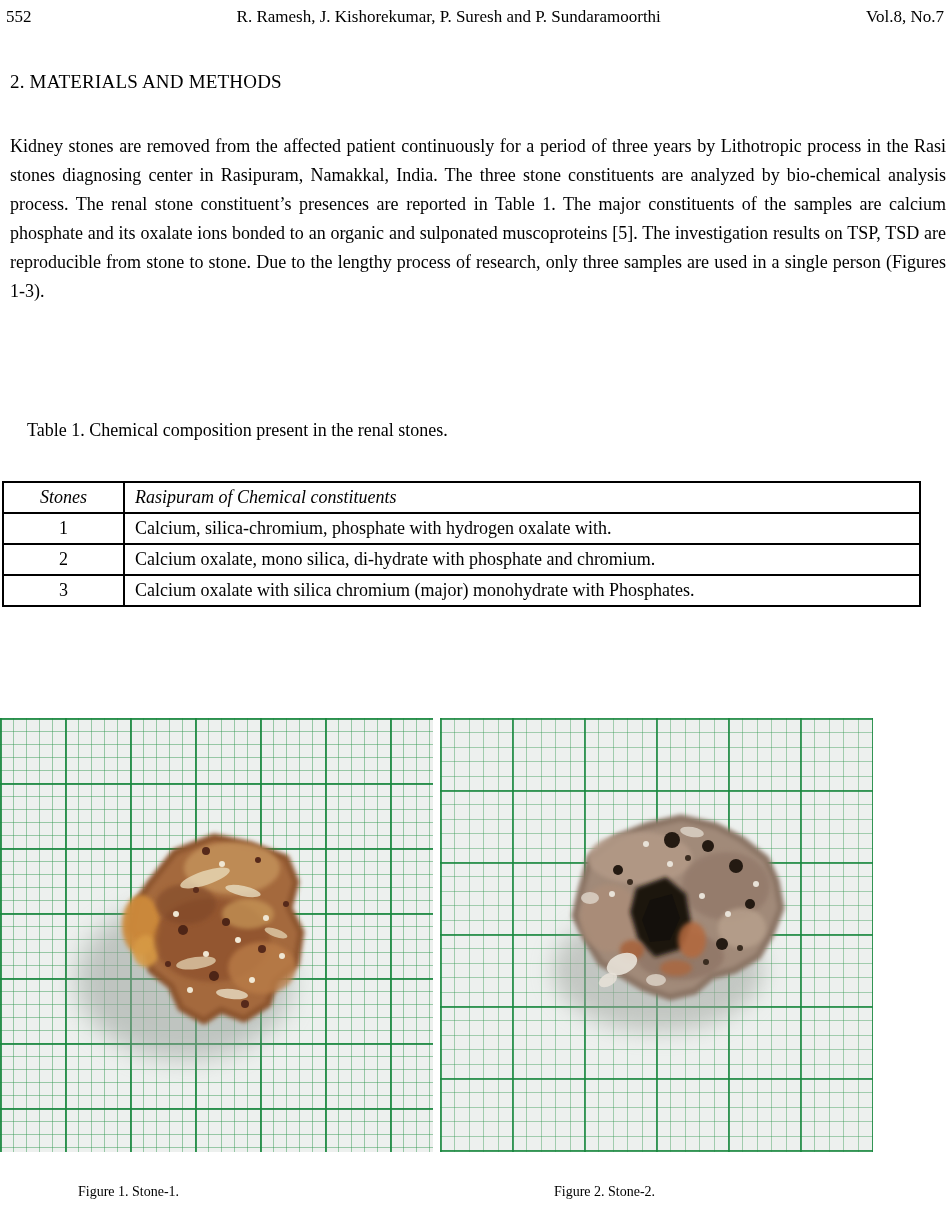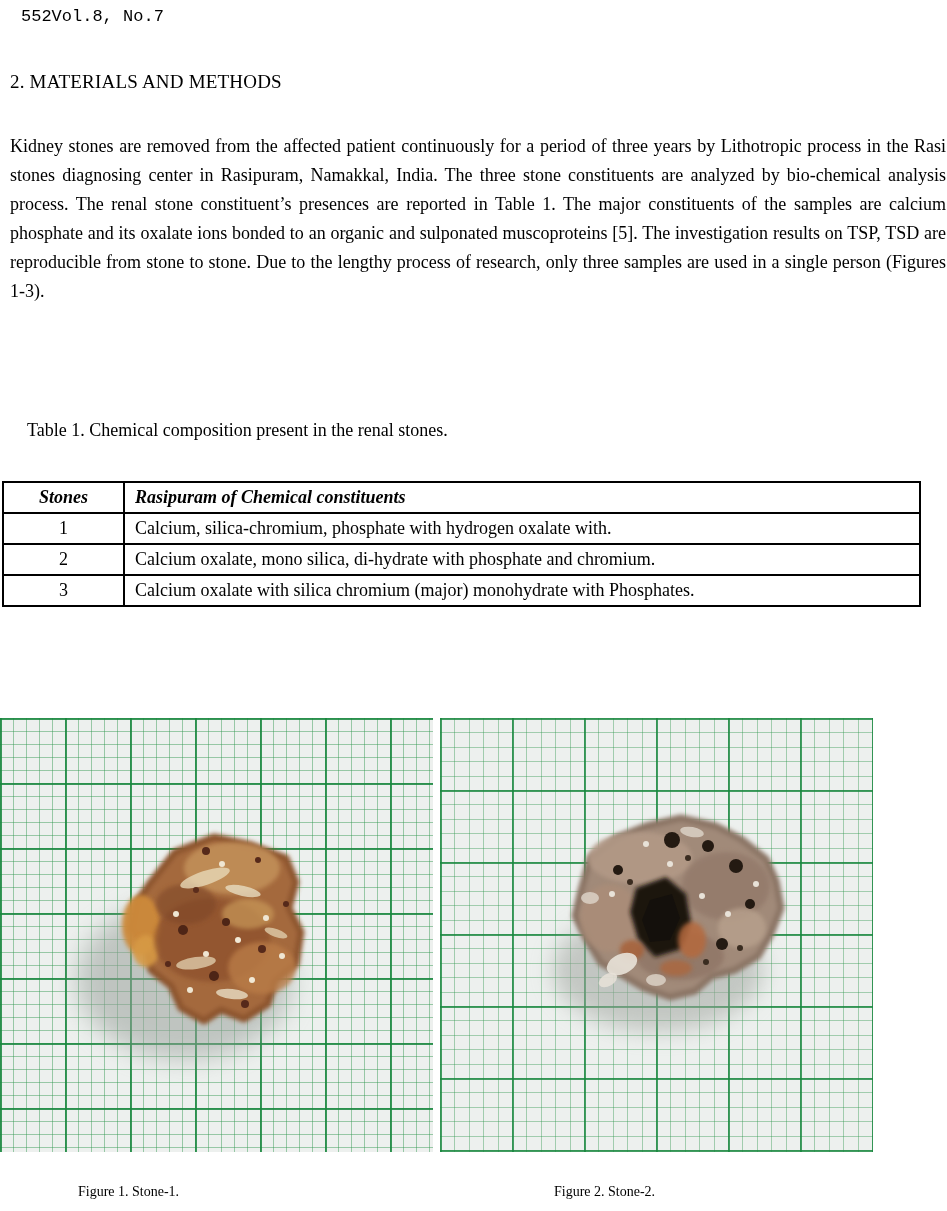--- a/index.html
+++ b/index.html
@@ -7,24 +7,23 @@
   body {
     position:relative;
     width:947px; height:1211px;
     font-family:"Liberation Serif", serif;
     color:#000;
     overflow:hidden;
   }
 
   
   .runhead {
-    position:absolute; top:7px; left:21px; right:3px;
+    position:absolute; top:7px; left:6px; right:3px;
     display:flex; align-items:baseline;
     font-size:17px;
-    font-family:Liberation Mono, monospace;
   }
   .runhead .pageno { flex:0 0 auto; }
   .runhead .authors { flex:1 1 auto; text-align:center; }
   .runhead .issue { flex:0 0 auto;text-align:right; }
 
   
   .sec-heading {
     position:absolute; top:71px; left:10px;
     font-size:19px; font-weight:normal; letter-spacing:.2px;
   }
@@ -44,21 +43,21 @@
     border-collapse:collapse;
     font-size:18px;
   }
   table.chem th, table.chem td {
     border:2px solid #000;
     padding:2px 10px;
     height:31px;
     vertical-align:middle;
     text-align:left;
   }
-  table.chem th { font-weight:bold; font-style:italic;margin-top:8px; }
+  table.chem th { font-weight:normal; font-style:italic;margin-top:8px; }
   table.chem .c-stone { width:121px; text-align:center; }
 
   
   .figrow {
     position:absolute; top:718px; left:0;
     display:flex; gap:7px;
   }
   .graph {
     width:433px; height:434px;
     position:relative;
@@ -80,20 +79,21 @@
 
   .figcap { position:absolute; top:1184px; font-size:14px; }
   .figcap.f1 { left:78px; }
   .figcap.f2 { left:554px; }
 </style>
 </head>
 <body>
 
 <div class="runhead">
   <span class="pageno">552</span>
+  <span class="authors">R. Ramesh, J. Kishorekumar, P. Suresh and P. Sundaramoorthi</span>
   <span class="issue">Vol.8, No.7</span>
 </div>
 
 <div class="sec-heading">2. MATERIALS AND METHODS</div>
 <div class="body-para">Kidney stones are removed from the affected patient continuously for a period of three years by Lithotropic process in the Rasi stones diagnosing center in Rasipuram, Namakkal, India. The three stone constituents are analyzed by bio-chemical analysis process. The renal stone constituent’s presences are reported in Table 1. The major constituents of the samples are calcium phosphate and its oxalate ions bonded to an organic and sulponated muscoproteins [5]. The investigation results on TSP, TSD are reproducible from stone to stone. Due to the lengthy process of research, only three samples are used in a single person (Figures 1-3).</div>
 
 <div class="table-caption">Table 1. Chemical composition present in the renal stones.</div>
 <table class="chem">
   <tbody>
       <tr>

